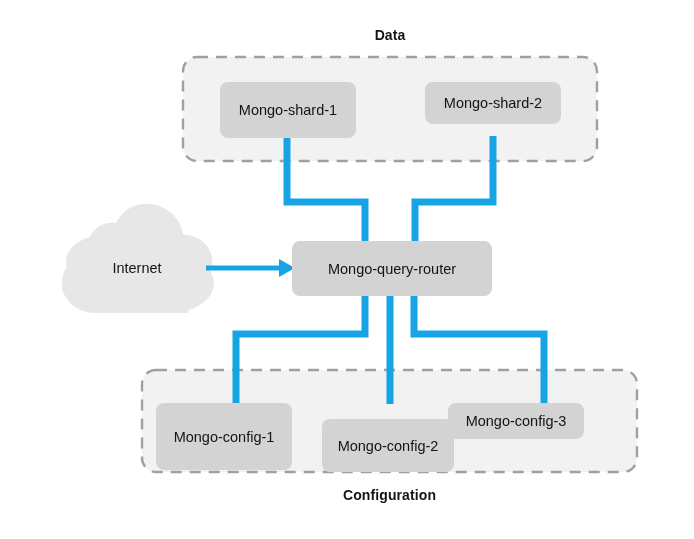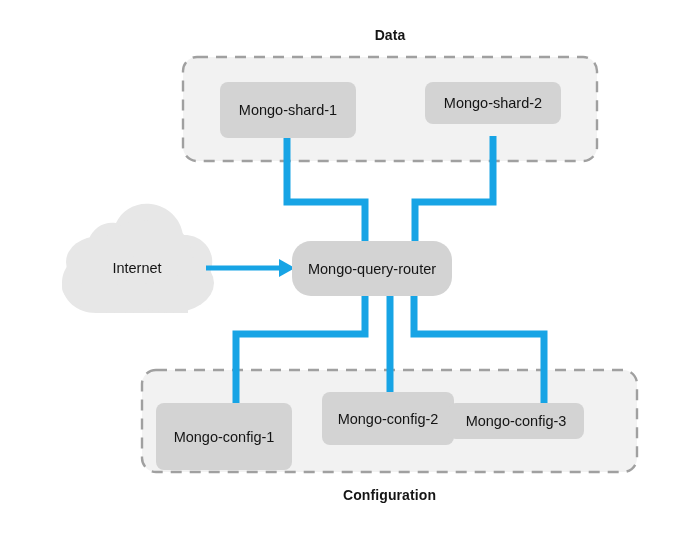--- a/index.html
+++ b/index.html
@@ -118,29 +118,29 @@
   <div class="cloud-label" style="left:62px; top:260px; width:150px; text-align:center;">Internet</div>
 
   <div class="node-box" style="left:220px; top:82px; width:136px; height:56px;">
     <span>Mongo-shard-1</span>
   </div>
 
   <div class="node-box" style="left:425px; top:82px; width:136px; height:42px;">
     <span>Mongo-shard-2</span>
   </div>
 
-  <div class="node-box" style="left:292px; top:241px; width:160px; height:55px;border-radius:19px;">
+  <div class="node-box" style="left:292px; top:241px; width:200px; height:55px;">
     <span>Mongo-query-router</span>
   </div>
 
   <div class="node-box" style="left:156px; top:403px; width:136px; height:67px;">
     <span>Mongo-config-1</span>
   </div>
 
-  <div class="node-box" style="left:322px; top:392px; width:132px; height:53px;">
+  <div class="node-box" style="left:322px; top:419px; width:132px; height:53px;">
     <span>Mongo-config-2</span>
   </div>
 
   <div class="node-box" style="left:448px; top:403px; width:136px; height:36px;">
     <span>Mongo-config-3</span>
   </div>
 
 </div>
 
 </body></html>

